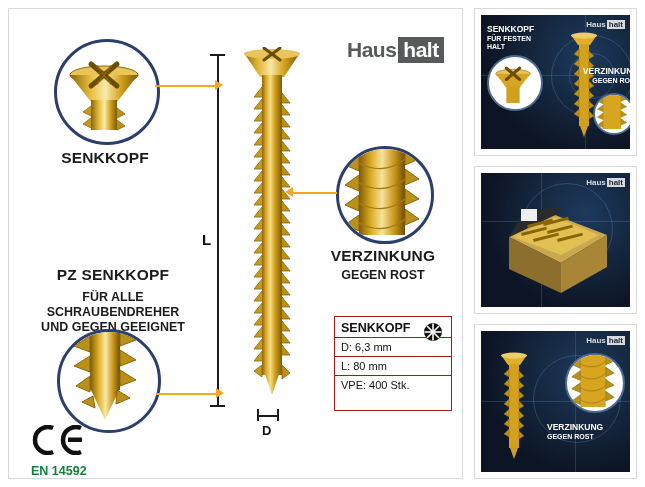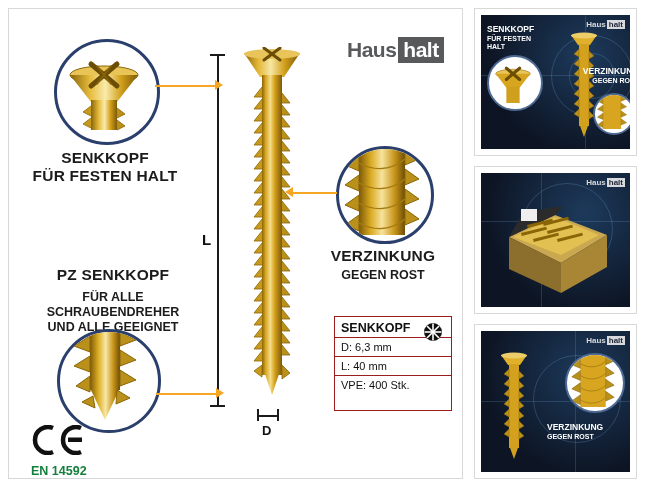--- a/index.html
+++ b/index.html
@@ -162,21 +162,20 @@
         </g>
         <rect x="34" y="58" width="26" height="30" fill="url(#gh2)"></rect>
         <path d="M34,64 L26,70 L34,74 M34,76 L26,82 L34,86" fill="#c79a1c" stroke="#8a6508" stroke-width="0.8"></path>
         <path d="M60,66 L68,72 L60,76 M60,78 L68,84 L60,88" fill="#b8901a" stroke="#8a6508" stroke-width="0.8"></path>
       </svg>
     </div>
     <div class="lead" style="left:146px;top:76px;width:62px;"></div>
     <div class="arrow-r" style="left:206px;top:71px;"></div>
     <div class="lbl" style="left:20px;top:140px;width:152px;">
       <span class="big">SENKKOPF</span>
-      <span class="big">FÜR FESTEN HALT</span>
     </div>
 
     <div class="circle" style="left:327px;top:137px;width:92px;height:92px;">
       <svg width="86" height="86" viewBox="0 0 86 86" style="position:absolute;left:0;top:0;">
         <defs>
           <linearGradient id="gz" x1="0" y1="0" x2="1" y2="0">
             <stop offset="0%" stop-color="#7d5a07"></stop>
               <stop offset="25%" stop-color="#d9a921"></stop>
             <stop offset="50%" stop-color="#f7e39c"></stop>
               <stop offset="78%" stop-color="#c79318"></stop>
@@ -205,21 +204,21 @@
     <div class="lead" style="left:282px;top:183px;width:46px;"></div>
     <div class="arrow-l" style="left:276px;top:178px;"></div>
     <div class="lbl" style="left:318px;top:238px;width:112px;">
       <span class="big">VERZINKUNG</span>
       <span class="sml" style="margin-top:3px;">GEGEN ROST</span>
     </div>
 
     <div class="lbl" style="left:8px;top:257px;width:192px;">
       <span class="big">PZ SENKKOPF</span>
       <span class="sml" style="margin-top:6px;">FÜR ALLE SCHRAUBENDREHER</span>
-      <span class="sml">UND ALLE GEEIGNET</span>
+      <span class="sml">UND GEGEN GEEIGNET</span>
     </div>
 
     <div class="circle" style="left:48px;top:320px;width:98px;height:98px;">
       <svg width="92" height="92" viewBox="0 0 92 92" style="position:absolute;left:0;top:0;">
         <defs>
           <linearGradient id="gt" x1="0" y1="0" x2="1" y2="0">
             <stop offset="0%" stop-color="#7d5a07"></stop>
               <stop offset="28%" stop-color="#dcae25"></stop>
             <stop offset="52%" stop-color="#f8e7a6"></stop>
               <stop offset="78%" stop-color="#c79318"></stop>
@@ -248,21 +247,21 @@
       <svg class="pzicon" viewBox="0 0 20 20">
         <circle cx="10" cy="10" r="9" fill="#111"></circle>
         <g stroke="#fff" stroke-width="1.6">
           <line x1="10" y1="1.5" x2="10" y2="18.5"></line>
           <line x1="1.5" y1="10" x2="18.5" y2="10"></line>
           <line x1="4" y1="4" x2="16" y2="16"></line>
           <line x1="16" y1="4" x2="4" y2="16"></line>
         </g>
       </svg>
       <div class="row">D: 6,3 mm</div>
-      <div class="row">L: 40 mm</div>
+      <div class="row">L: 80 mm</div>
       <div class="row">VPE: 400 Stk.</div>
     </div>
 
     <svg class="ce" width="56" height="30" viewBox="0 0 56 30">
       <path d="M22,3 A13,13 0 1,0 22,27" fill="none" stroke="#111" stroke-width="4.5"></path>
       <path d="M50,3 A13,13 0 1,0 50,27" fill="none" stroke="#111" stroke-width="4.5"></path>
       <rect x="37" y="12.5" width="14" height="4.5" fill="#111"></rect>
     </svg>
     <div class="ce-text">EN 14592</div>
   </div>

